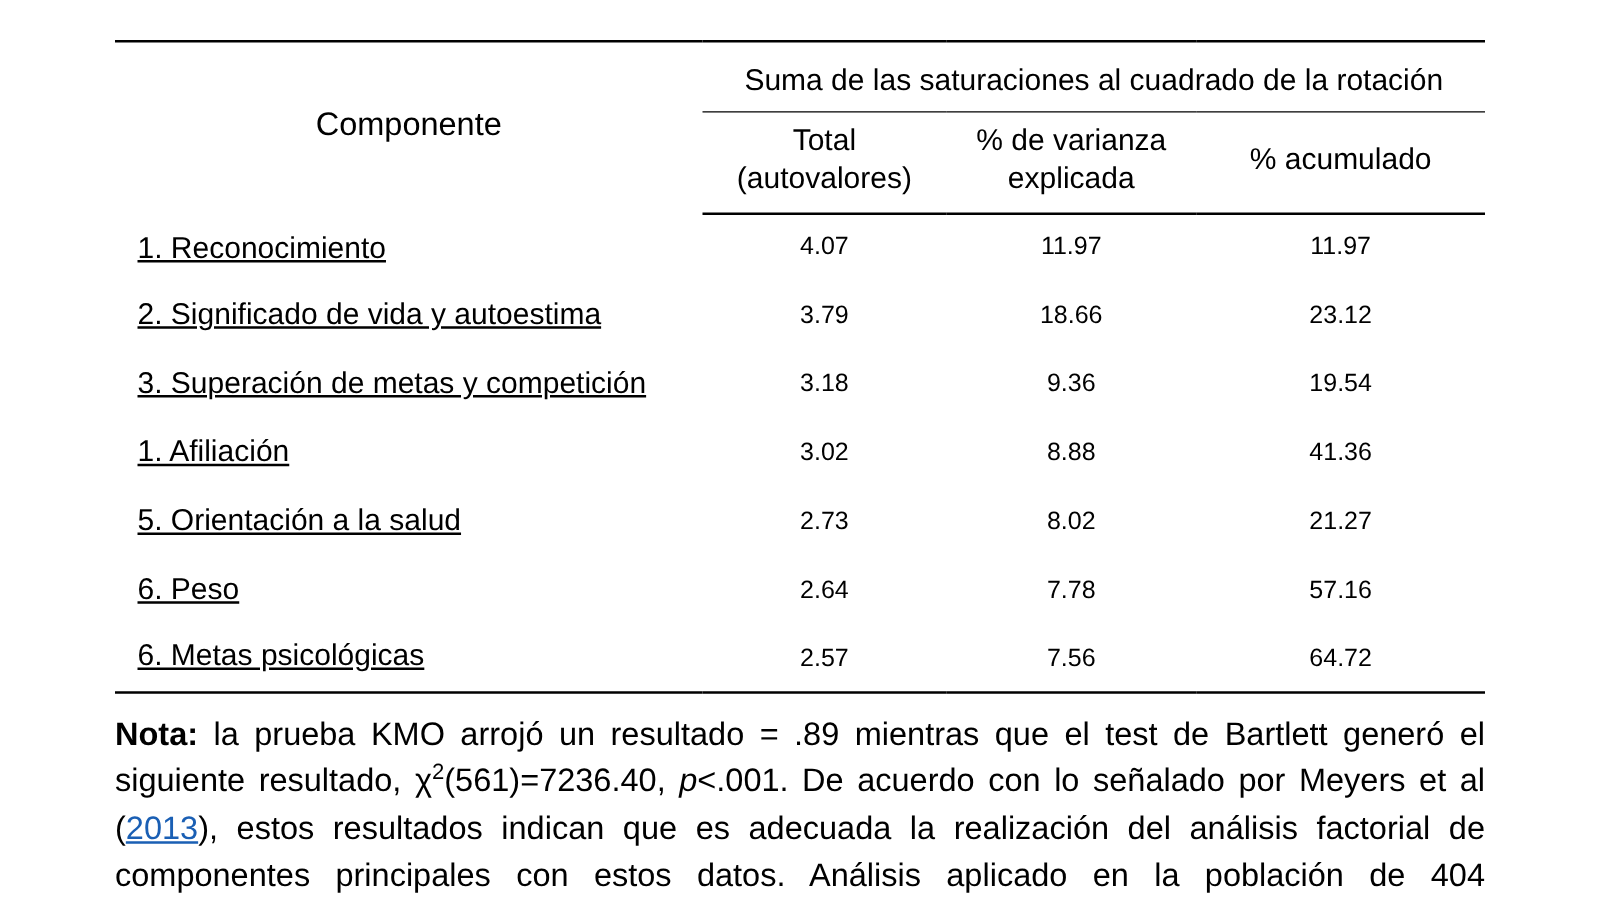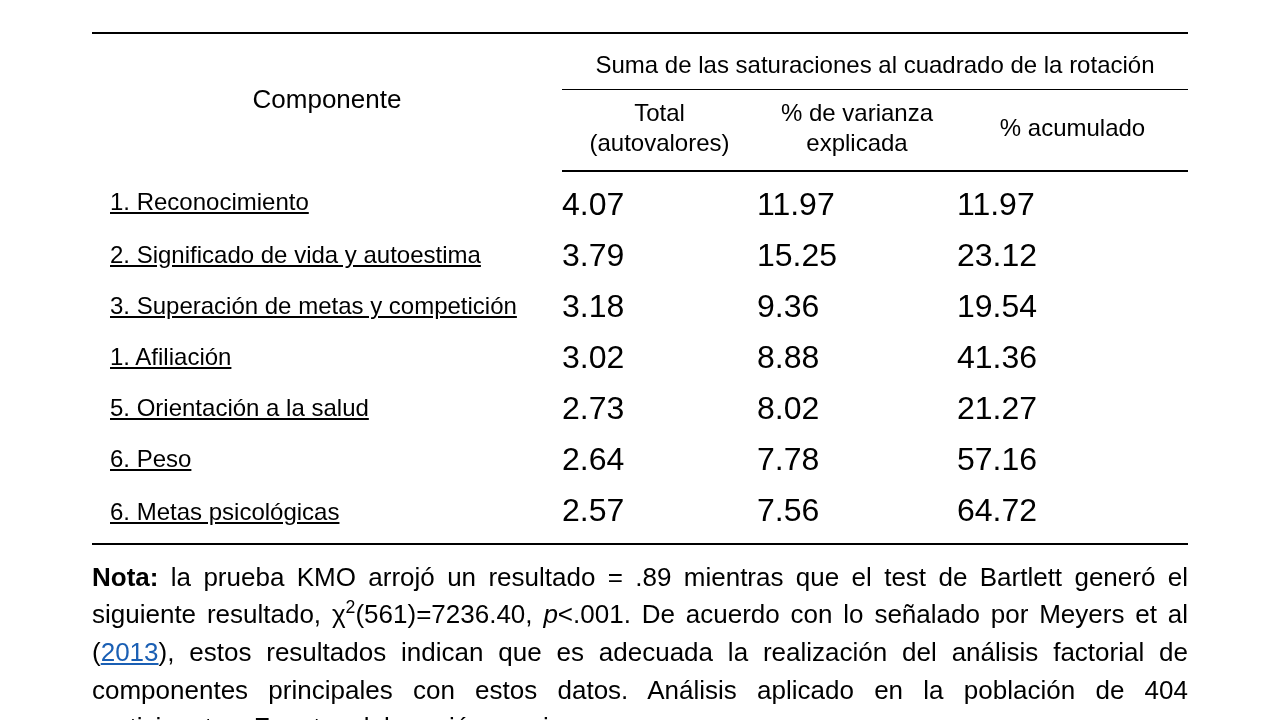--- a/index.html
+++ b/index.html
@@ -58,23 +58,23 @@
     padding: 8px 4px 12px 4px;
   }
   td.cell-label {
     text-align: left;
     font-size: 24px;
     padding: 11px 0 11px 18px;
     white-space: nowrap;
     text-decoration: underline;
   }
   td.cell-num {
-    text-align: left;
-    font-size: 32px;
-    padding: 7px 0;
+    text-align: center;
+    font-size: 20px;
+    padding: 16px 0;
   }
   tr.first-data td { padding-top: 14px; }
   tr.last-data td { padding-bottom: 14px; }
 
   .note {
     width: 1096px;
     margin-top: 14px;
     font-size: 26px;
     line-height: 1.45;
     text-align: justify;
@@ -120,21 +120,21 @@
     <tbody>
       <tr class="first-data">
         <td class="cell-label">1. Reconocimiento</td>
         <td class="cell-num">4.07</td>
         <td class="cell-num">11.97</td>
         <td class="cell-num">11.97</td>
       </tr>
       <tr>
         <td class="cell-label">2. Significado de vida y autoestima</td>
         <td class="cell-num">3.79</td>
-        <td class="cell-num">15.25</td>
+        <td class="cell-num">18.66</td>
         <td class="cell-num">23.12</td>
       </tr>
       <tr>
         <td class="cell-label">3. Superación de metas y competición</td>
         <td class="cell-num">3.18</td>
         <td class="cell-num">9.36</td>
         <td class="cell-num">19.54</td>
       </tr>
       <tr>
         <td class="cell-label">1. Afiliación</td>

